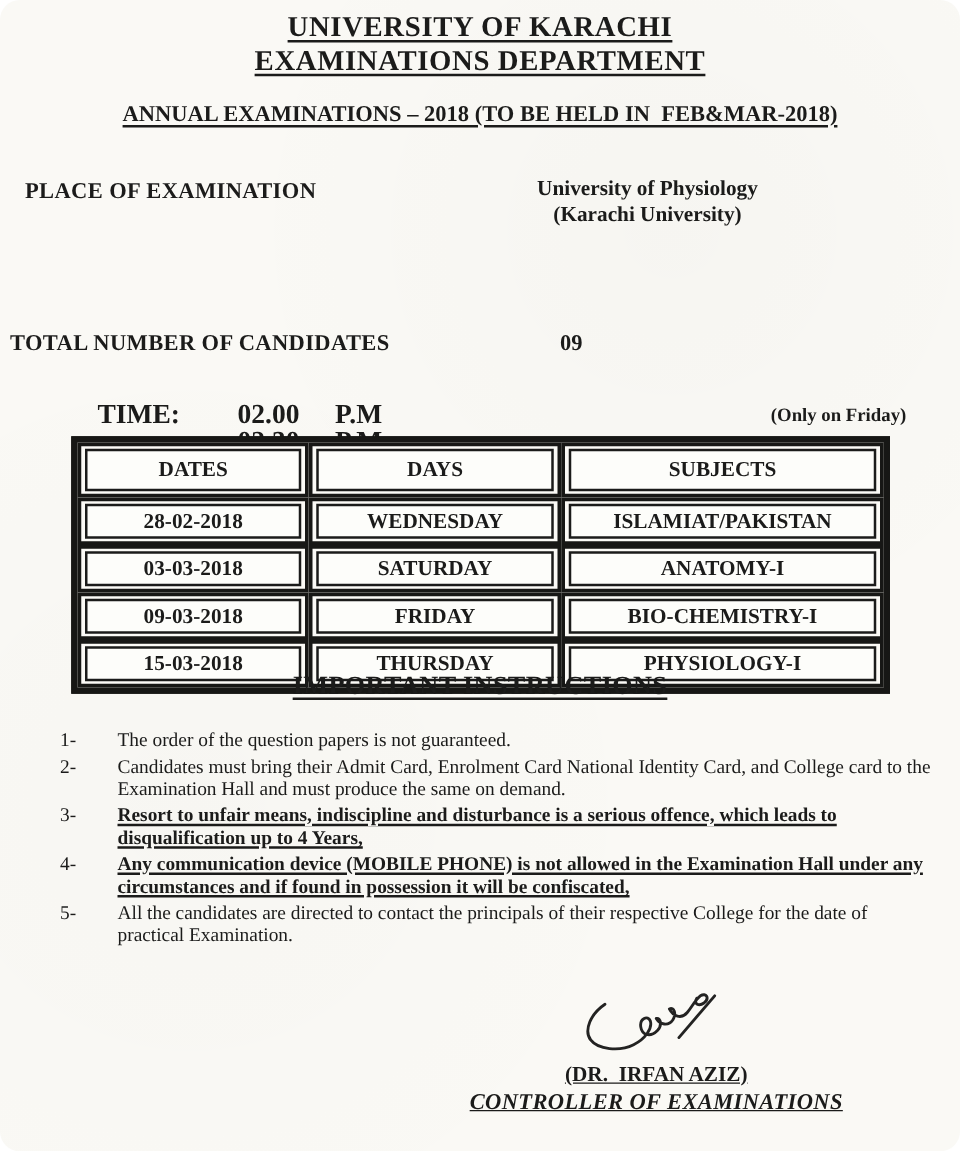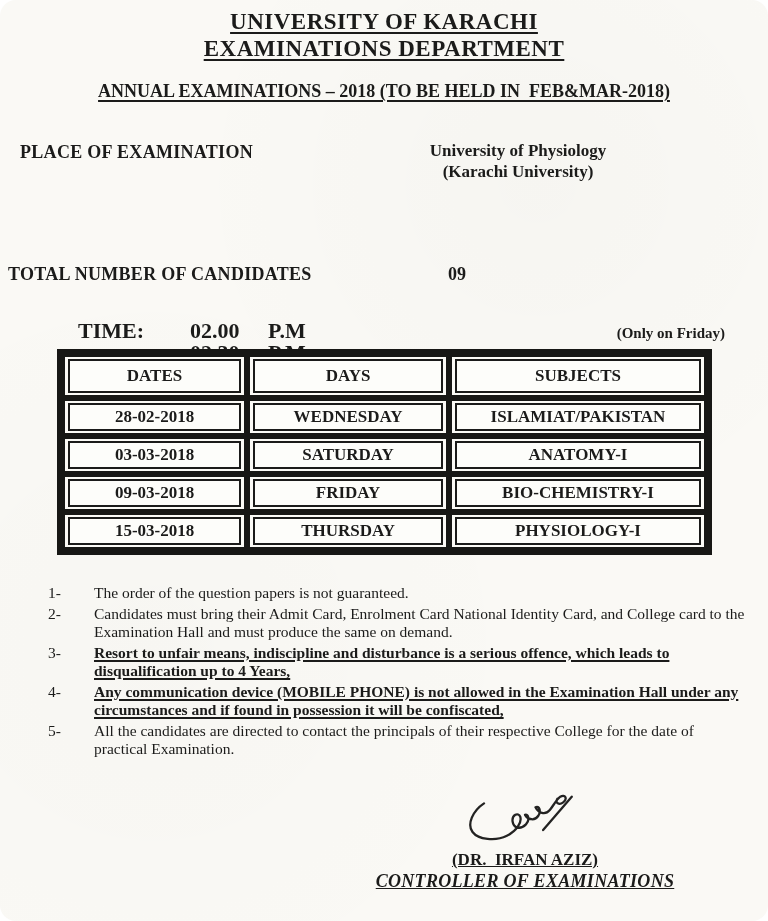--- a/index.html
+++ b/index.html
@@ -143,20 +143,21 @@
               <div class="cellbox">THURSDAY</div>
             </td>
           <td>
               <div class="cellbox">PHYSIOLOGY-I</div>
             </td>
         </tr>
       </tbody>
     </table>
   </div>
 
+  <div id="instr-title" class="abs center u">IMPORTANT INSTRUCTIONS</div>
 
   <div id="instr-list" class="abs">
     <div class="instr-item">
       <div class="instr-num">1-</div>
       <div class="instr-text">The order of the question papers is not guaranteed.</div>
     </div>
     <div class="instr-item">
       <div class="instr-num">2-</div>
       <div class="instr-text">Candidates must bring their Admit Card, Enrolment Card National Identity Card, and College card to the Examination Hall and must produce the same on demand.</div>
     </div>

